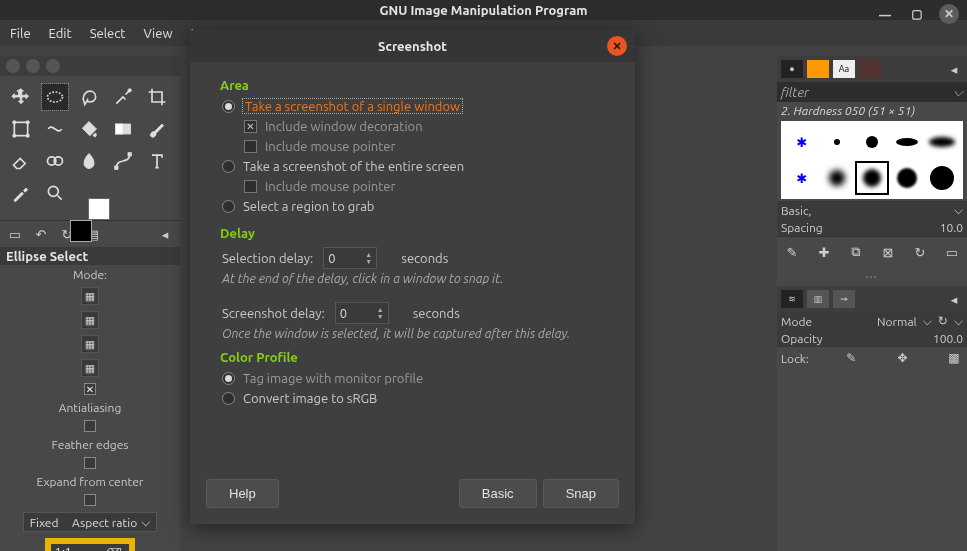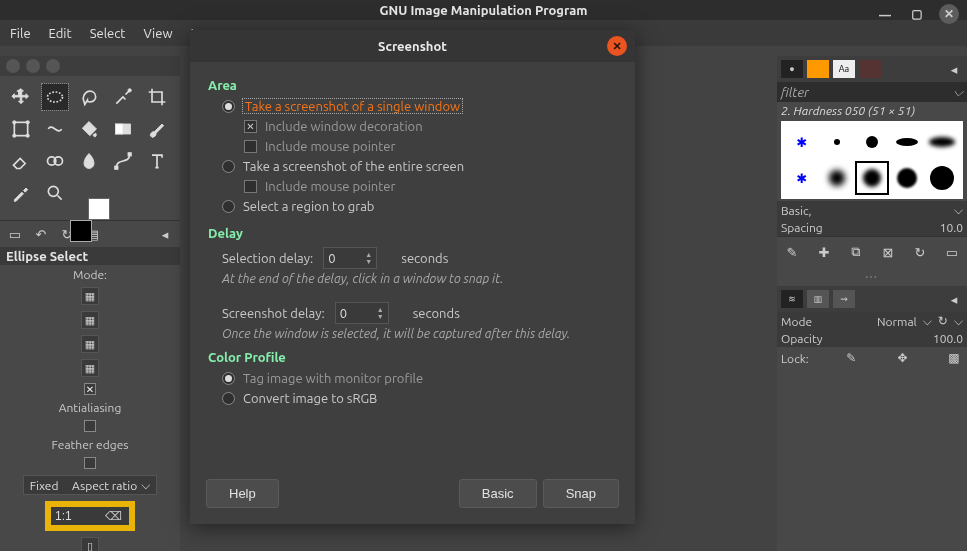--- a/index.html
+++ b/index.html
@@ -108,21 +108,21 @@
     color:#eaeaea; font-weight:bold; position:relative;
   }
   .dlg-close {
     position:absolute; right:8px; top:6px;
     width:20px;height:20px;border-radius:50%;
     background:#e95420; color:#2a130b;
     display:flex;align-items:center;justify-content:center;
     font-size:11px; font-weight:bold;
   }
   .dlg-body { flex:1; padding:10px 18px 0 18px; overflow:hidden; }
-  .dlg-h { color:#86efac; font-weight:bold; margin:6px 0 4px 0; }
+  .dlg-h { color:#84cc16; font-weight:bold; margin:6px 0 4px 12px; }
   .radio-row, .chk-row { display:flex; align-items:center; gap:8px; padding:3px 0 3px 14px; color:#9a9a9a; }
   .radio-row.enabled, .chk-row.enabled { color:#c9c9c9; }
   .radio-row.selhl span.lbl { outline:1px dotted #aaa; padding:0 2px; color:#f97316;}
   .radio {
     width:13px;height:13px;border-radius:50%;
     border:1px solid #888;background:#2f2f2f;display:inline-flex;align-items:center;justify-content:center;
   }
   .radio.on::after { content:""; width:7px;height:7px;border-radius:50%;background:#ddd; }
   .chk {
     width:13px;height:13px;border:1px solid #777;background:#2f2f2f;
@@ -294,20 +294,24 @@
       <span class="tiny-btn">▦</span>
       <span class="tiny-btn">▦</span>
     </div>
     <div class="opt-row">
       <span class="check">✕</span>
       <span>Antialiasing</span>
     </div>
     <div class="opt-row">
       <span class="check"></span>
       <span>Feather edges</span>
+    </div>
+    <div class="opt-row">
+      <span class="check"></span>
+      <span>Expand from center</span>
     </div>
     <div class="opt-row">
       <span class="check"></span>
       <span class="dropdown" style="flex:1">
         <span>Fixed</span>&nbsp;&nbsp;
         <span>Aspect ratio</span>
         <span style="margin-left:auto">⌵</span>
       </span>
     </div>
     <div class="opt-row">

